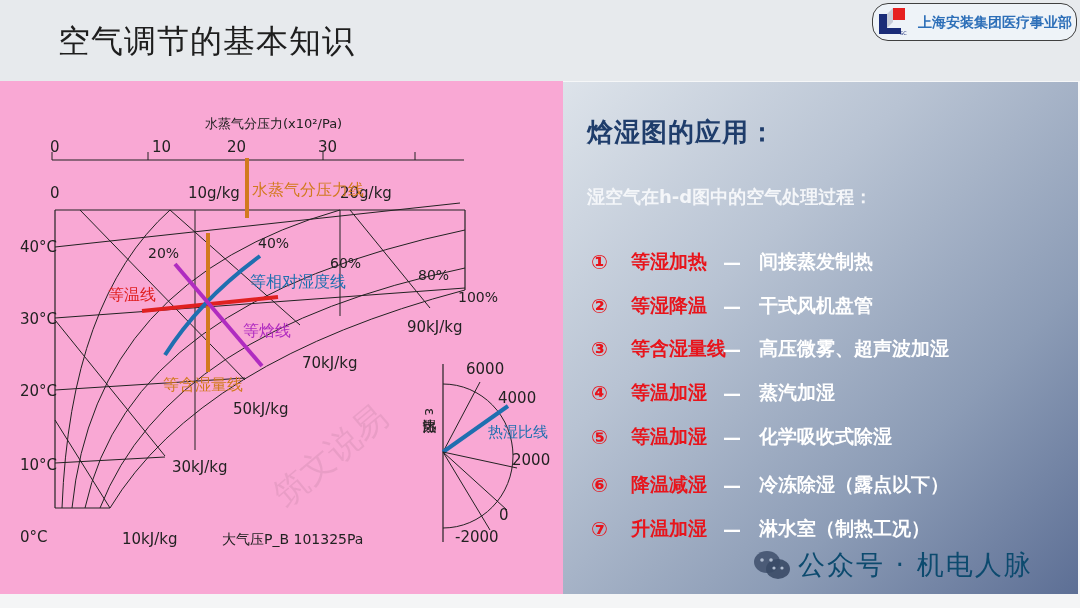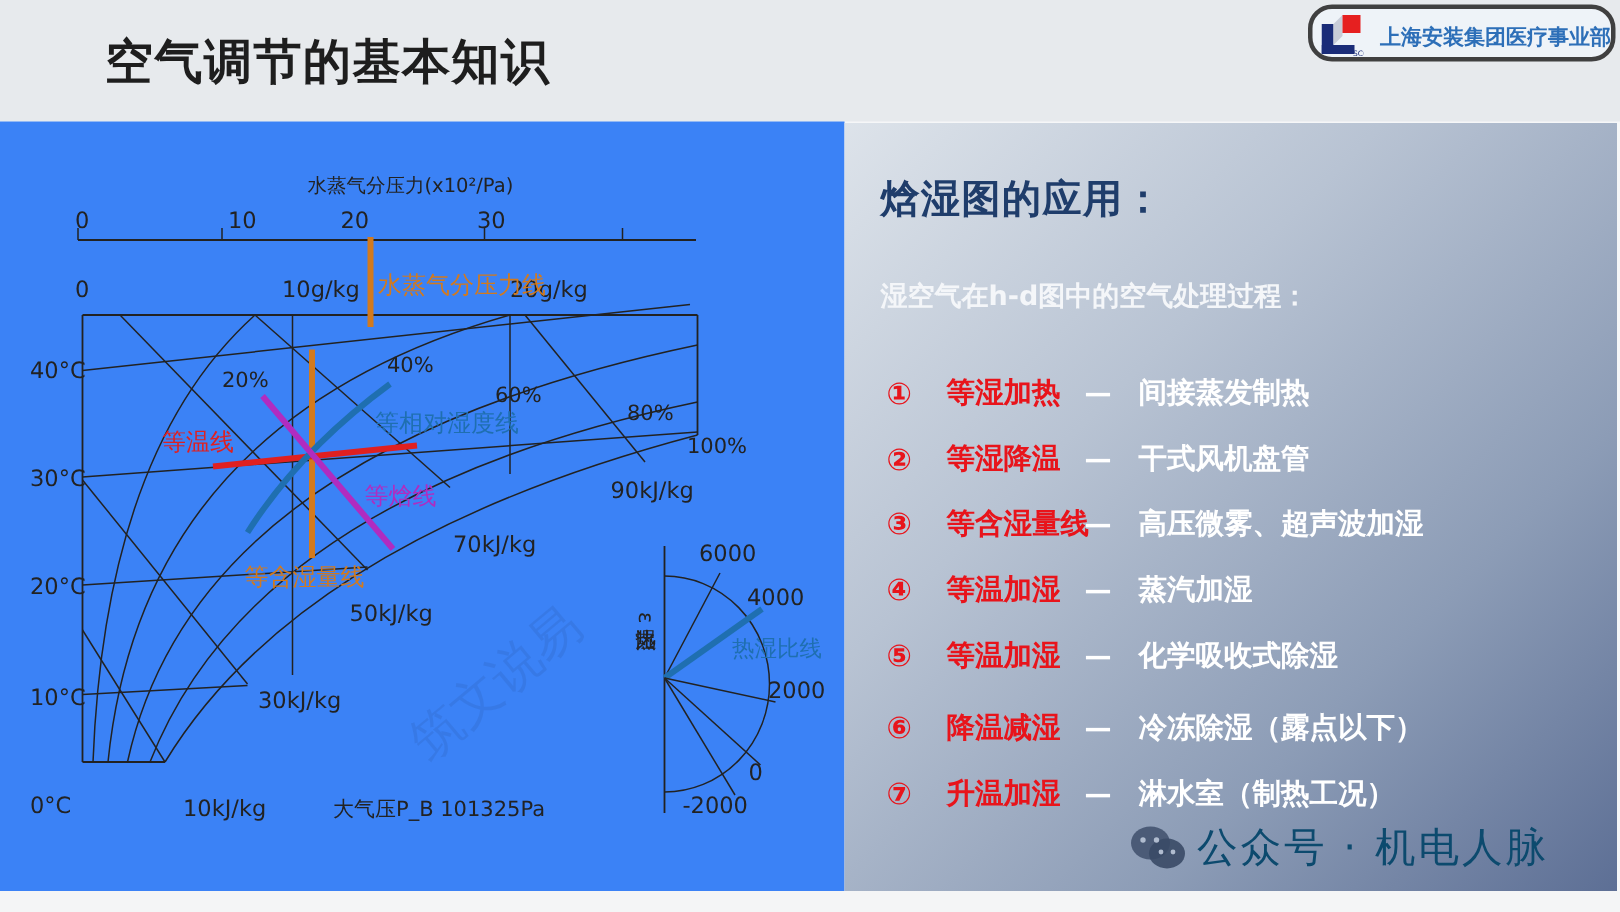--- a/index.html
+++ b/index.html
@@ -1,25 +1,25 @@
 <!DOCTYPE html>
 <html><head>
 <meta charset="utf-8">
 <style>
   * { box-sizing: border-box; margin: 0; padding: 0; }
   html, body { width: 1080px; height: 608px; overflow: hidden; background: #f6f7f8; }
   body { font-family: "DejaVu Sans", "Liberation Sans", sans-serif; position: relative; }
 
   .header { position: absolute; left: 0; top: 0; width: 1080px; height: 81px; background: #e7eaed; }
-  .title { position: absolute; left: 70px; top: 20px; font-size: 32px; font-weight: bold; color: #1e1e1e; letter-spacing: 1px; }
-  .logo-box { position: absolute; left: 872px; top: 3px; width: 205px; height: 38px; border: 3px solid #404040; border-radius: 16px; background: #eef3f8; }
+  .title { position: absolute; left: 58px; top: 20px; font-size: 32px; font-weight: normal; color: #1e1e1e; letter-spacing: 1px; }
+  .logo-box { position: absolute; left: 872px; top: 3px; width: 205px; height: 38px; border: 1px solid #404040; border-radius: 16px; background: #eef3f8; }
   .logo-mark { position: absolute; left: 6px; top: 4px; width: 28px; height: 28px; }
   .logo-text { position: absolute; left: 45px; top: 10px; font-size: 14px; font-weight: bold; color: #2d6fb8; white-space: nowrap; }
 
-  .chart-area { position: absolute; left: 0; top: 81px; width: 563px; height: 513px; background: #3b82f6; }
+  .chart-area { position: absolute; left: 0; top: 81px; width: 563px; height: 513px; background: #f9a8d4; }
   .chart-area svg { position: absolute; left: 0; top: 0; }
   .bottom-strip { position: absolute; left: 0; top: 594px; width: 1080px; height: 14px; background: #f4f5f6; }
 
   .panel { position: absolute; left: 563px; top: 82px; width: 515px; height: 512px;
            background: linear-gradient(135deg, #dde3ea 0%, #b8c3d3 35%, #8c9cb6 70%, #5d6f95 100%); }
   .panel-title { position: absolute; left: 24px; top: 33px; font-size: 26px; font-weight: bold; color: #1f3d6b; letter-spacing: 1px; }
   .panel-sub { position: absolute; left: 24px; top: 103px; font-size: 18px; font-weight: bold; color: #f4f6f9; }
 
   .process-list { position: absolute; left: 28px; top: 165px; width: 480px; }
   .process-item { position: absolute; left: 0; height: 30px; display: flex; align-items: center; white-space: nowrap; }

